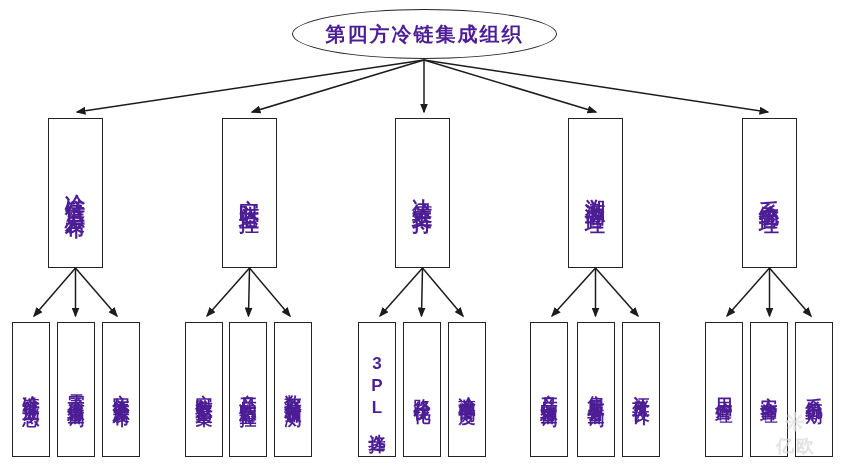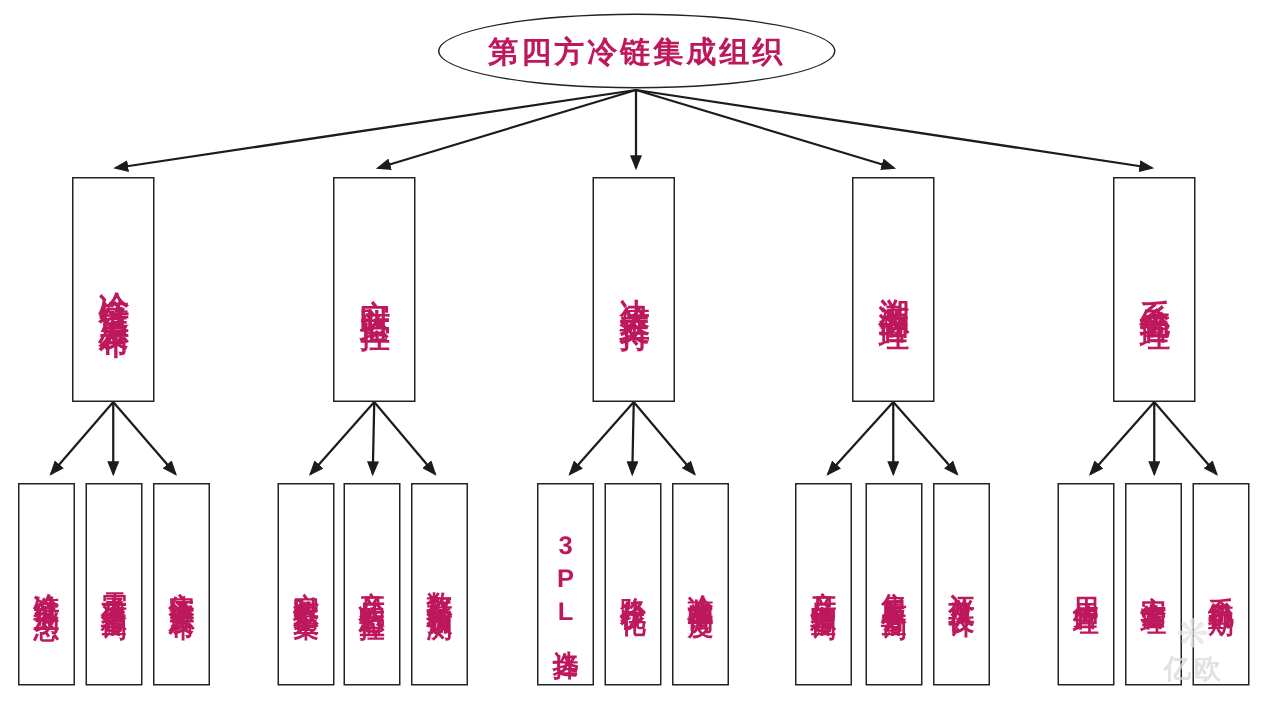--- a/index.html
+++ b/index.html
@@ -4,21 +4,21 @@
 <style>
   html,body{margin:0;padding:0;background:#fff;}
   #stage{
     position:relative;width:847px;height:469px;background:#ffffff;overflow:hidden;
     font-family:"Liberation Sans","DejaVu Sans",sans-serif;
   }
   #arrows{position:absolute;left:0;top:0;z-index:1;}
   .node{
     position:absolute;background:#ffffff;border:1.6px solid #232323;
     display:flex;align-items:center;justify-content:center;
-    box-sizing:border-box;z-index:2;color:#be185d;
+    box-sizing:border-box;z-index:2;color:#4c1d95;
   }
   .root{
     left:292px;top:9px;width:265px;height:50px;border-radius:50%;
     font-size:20px;font-weight:700;letter-spacing:2px;text-align:center;
   }
   .vtext{writing-mode:vertical-rl;text-orientation:upright;font-weight:700;line-height:1;}
   .branch{top:118px;width:55px;height:150px;font-size:20px;letter-spacing:5px;}
   .leaf{top:322px;width:38px;height:135px;font-size:17px;letter-spacing:3px;}
   .b1{left:48px;}  .b2{left:222px;} .b3{left:395px;} .b4{left:568px;} .b5{left:742px;}
   .l1{left:12px;}  .l2{left:57px;}  .l3{left:102px;}

